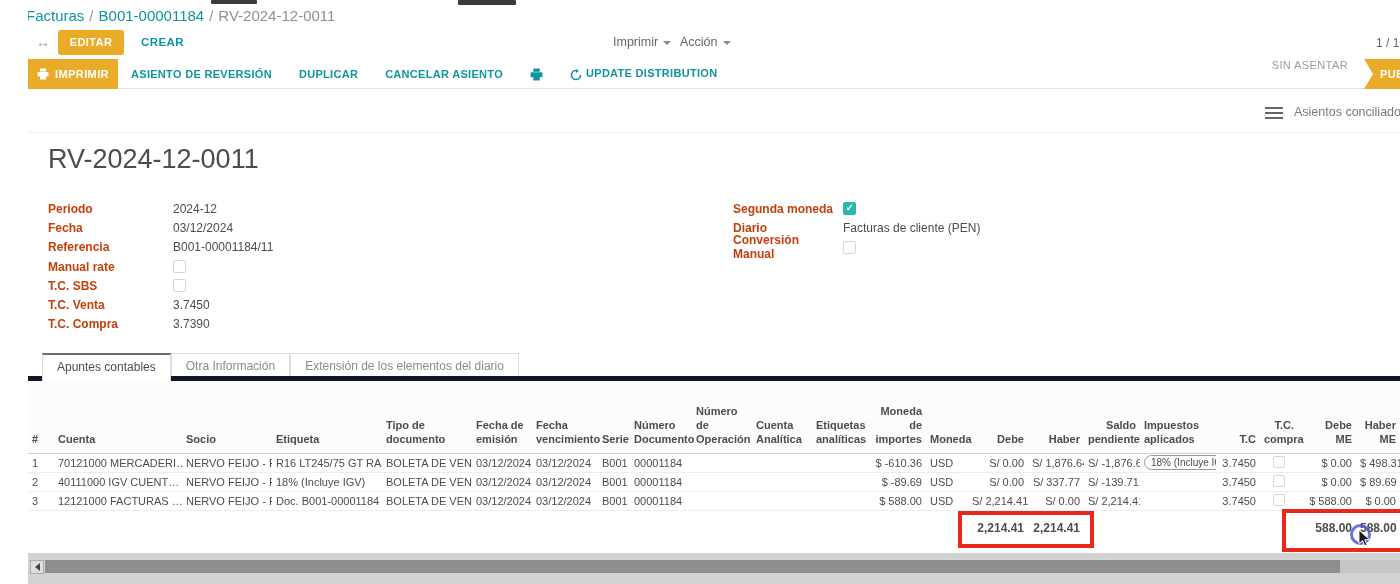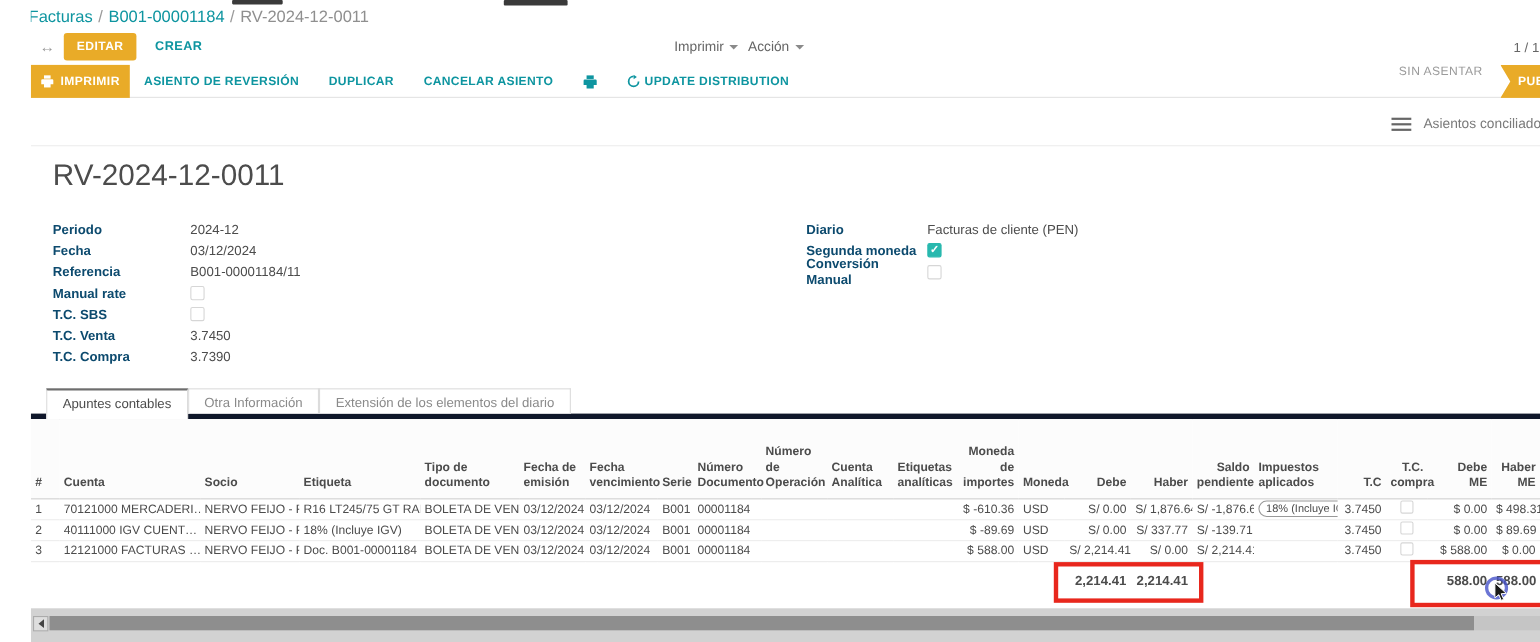--- a/index.html
+++ b/index.html
@@ -50,21 +50,21 @@
   .hamburger div { height:2.4px; background:#666; margin-bottom:2.4px; }
   .conc-label { position:absolute; left:1266px; top:105px; color:#7a7a7a; font-size:12.5px; cursor:pointer; }
   .sheet-line { position:absolute; left:0; top:132px; width:1400px; border-top:1px solid #ededed; }
 
   
   .page-title { position:absolute; left:20px; top:144px; font-size:27px; color:#4c4c4c; }
   .fields { position:absolute; top:199px; }
   .fields-left { left:20px; width:420px; }
   .fields-right { left:705px; width:420px; }
   .frow { height:19.3px; display:flex; align-items:center; }
-  .flabel { font-size:12px; font-weight:bold; color:#0c4a6e; }
+  .flabel { font-size:12px; font-weight:bold; color:#c2410c; }
   .fields-left .flabel { width:125px; }
   .fields-right .flabel { width:110px; }
   .fvalue { font-size:12px; color:#4c4c4c; }
   .cb { display:inline-block; width:13px; height:13px; border:1px solid #d6d6d6; background:#fff; border-radius:2px; position:relative; }
   .cb.checked { background:#28b8ae; border-color:#28b8ae; }
   .cb.checked::after { content:"✓"; position:absolute; left:1.5px; top:-1px; color:#fff; font-size:10px; font-weight:bold; }
   .cb.small { width:12px; height:12px; }
 
   
   .tabs { position:absolute; left:0; top:353px; width:1400px; height:28px; border-bottom:5px solid #0f172a; padding-left:14px; display:flex; }
@@ -189,26 +189,26 @@
         <span class="flabel">T.C. Venta</span>
         <span class="fvalue">3.7450</span>
       </div>
       <div class="frow">
         <span class="flabel">T.C. Compra</span>
         <span class="fvalue">3.7390</span>
       </div>
     </div>
   <div class="fields fields-right">
       <div class="frow">
+        <span class="flabel">Segunda moneda</span>
+        <span class="cb checked"></span>
+      </div>
+      <div class="frow">
         <span class="flabel">Diario</span>
         <span class="fvalue">Facturas de cliente (PEN)</span>
-      </div>
-      <div class="frow">
-        <span class="flabel">Segunda moneda</span>
-        <span class="cb checked"></span>
       </div>
       <div class="frow">
         <span class="flabel">Conversión Manual</span>
         <span class="cb"></span>
       </div>
     </div>
 
   <div class="tabs">
       <div class="tab active">Apuntes contables</div>
       <div class="tab">Otra Información</div>

